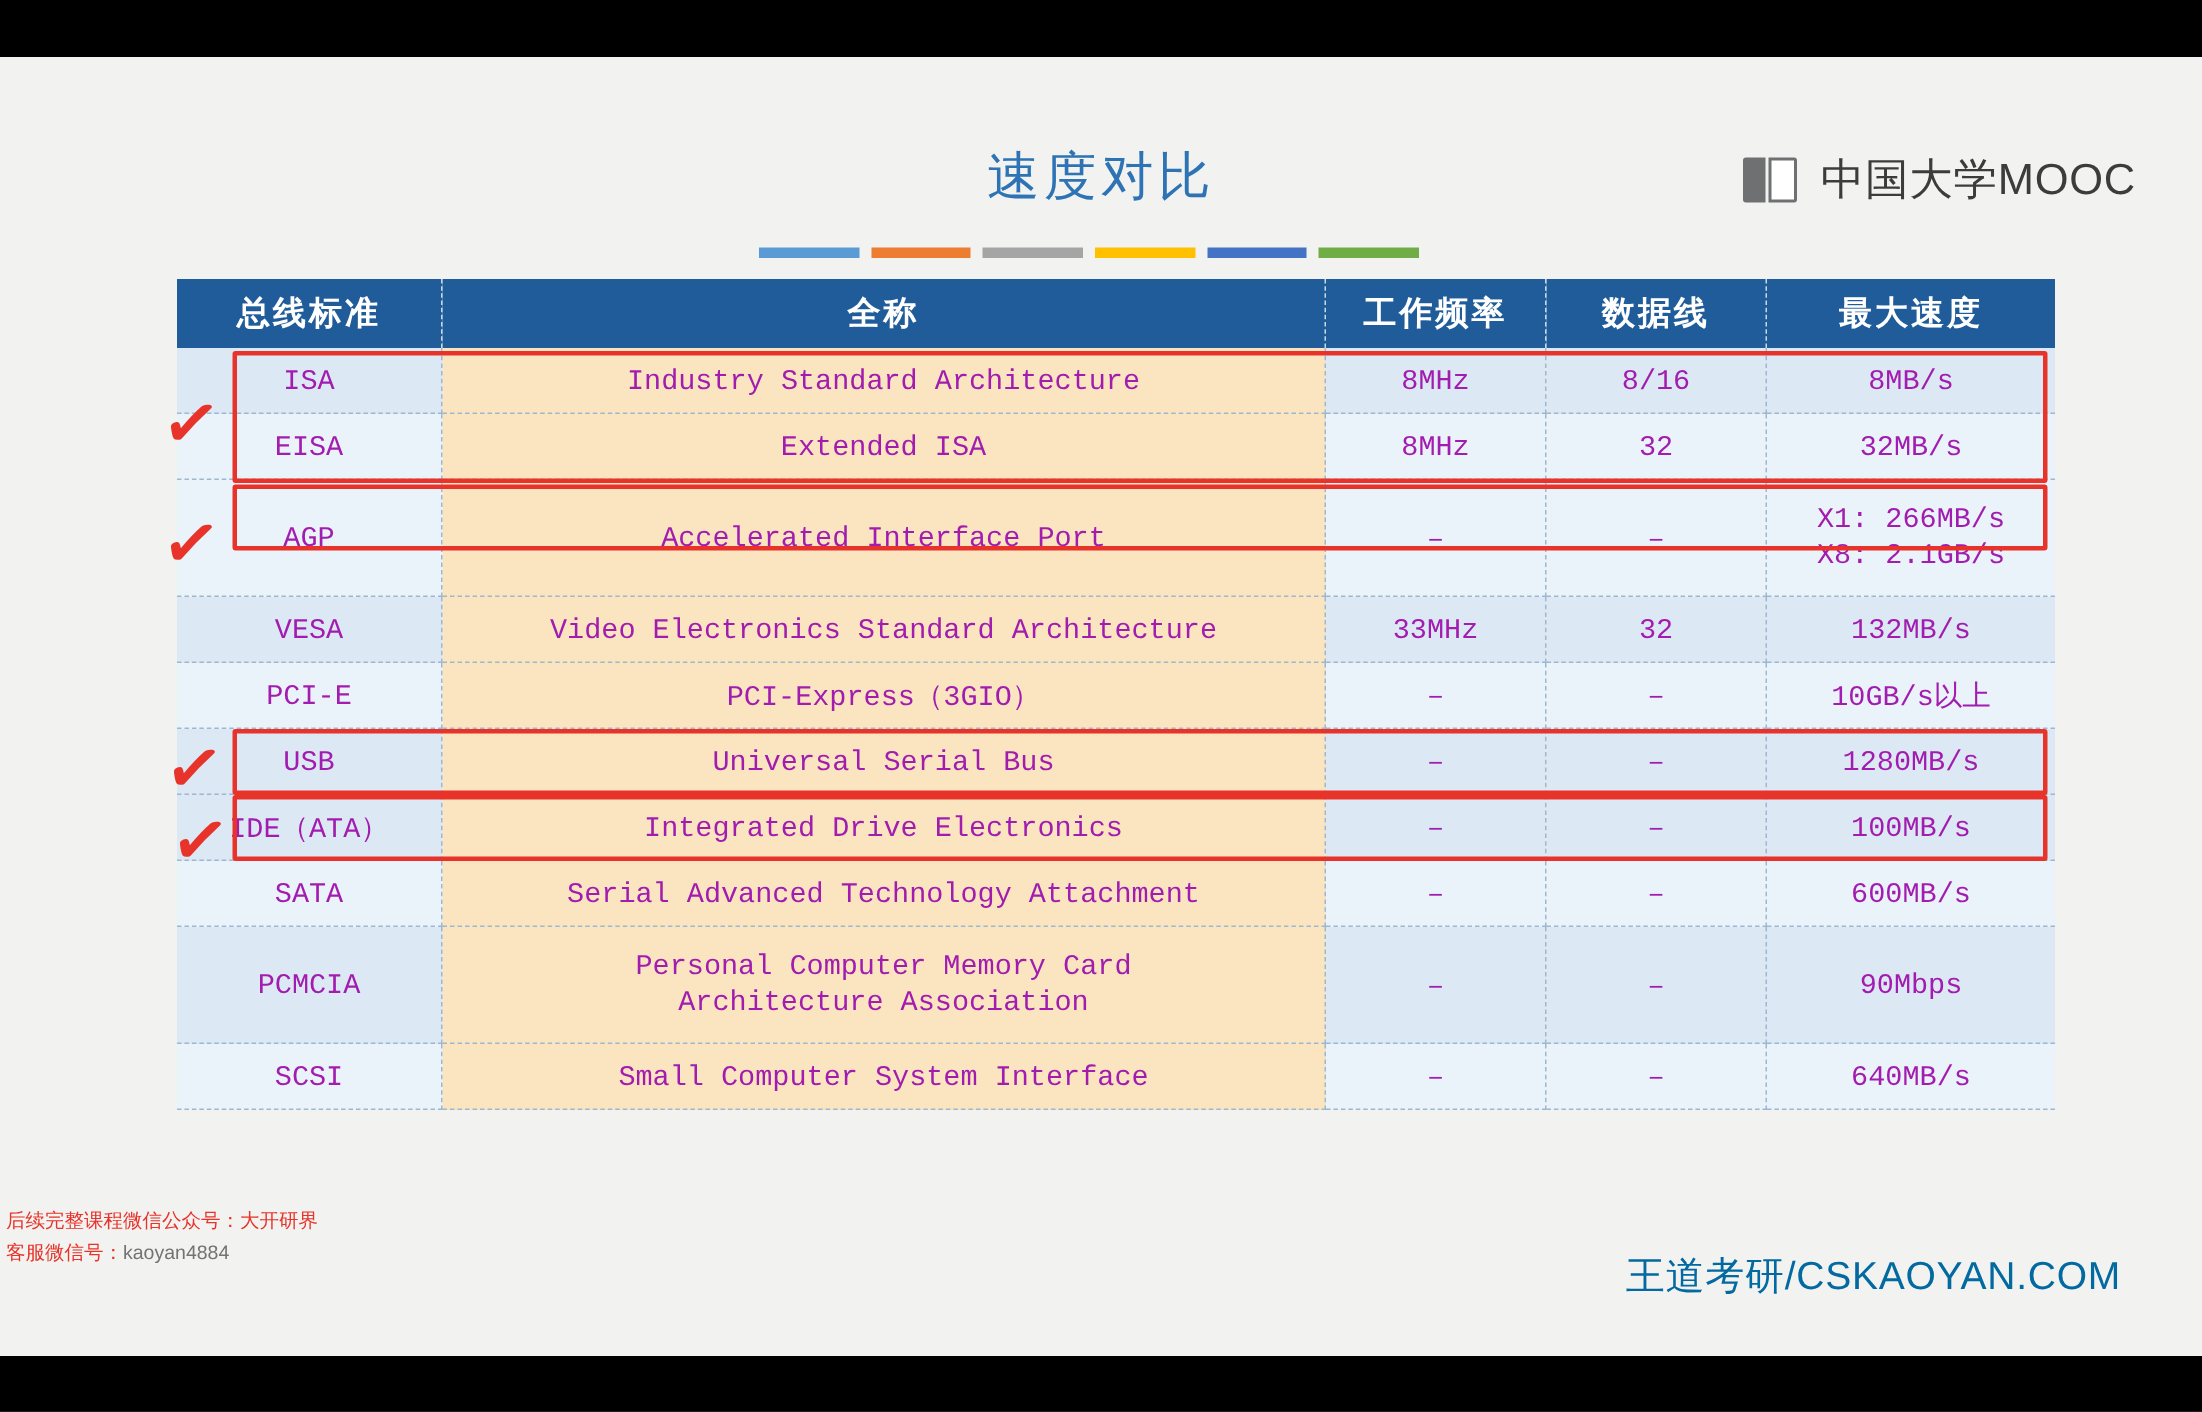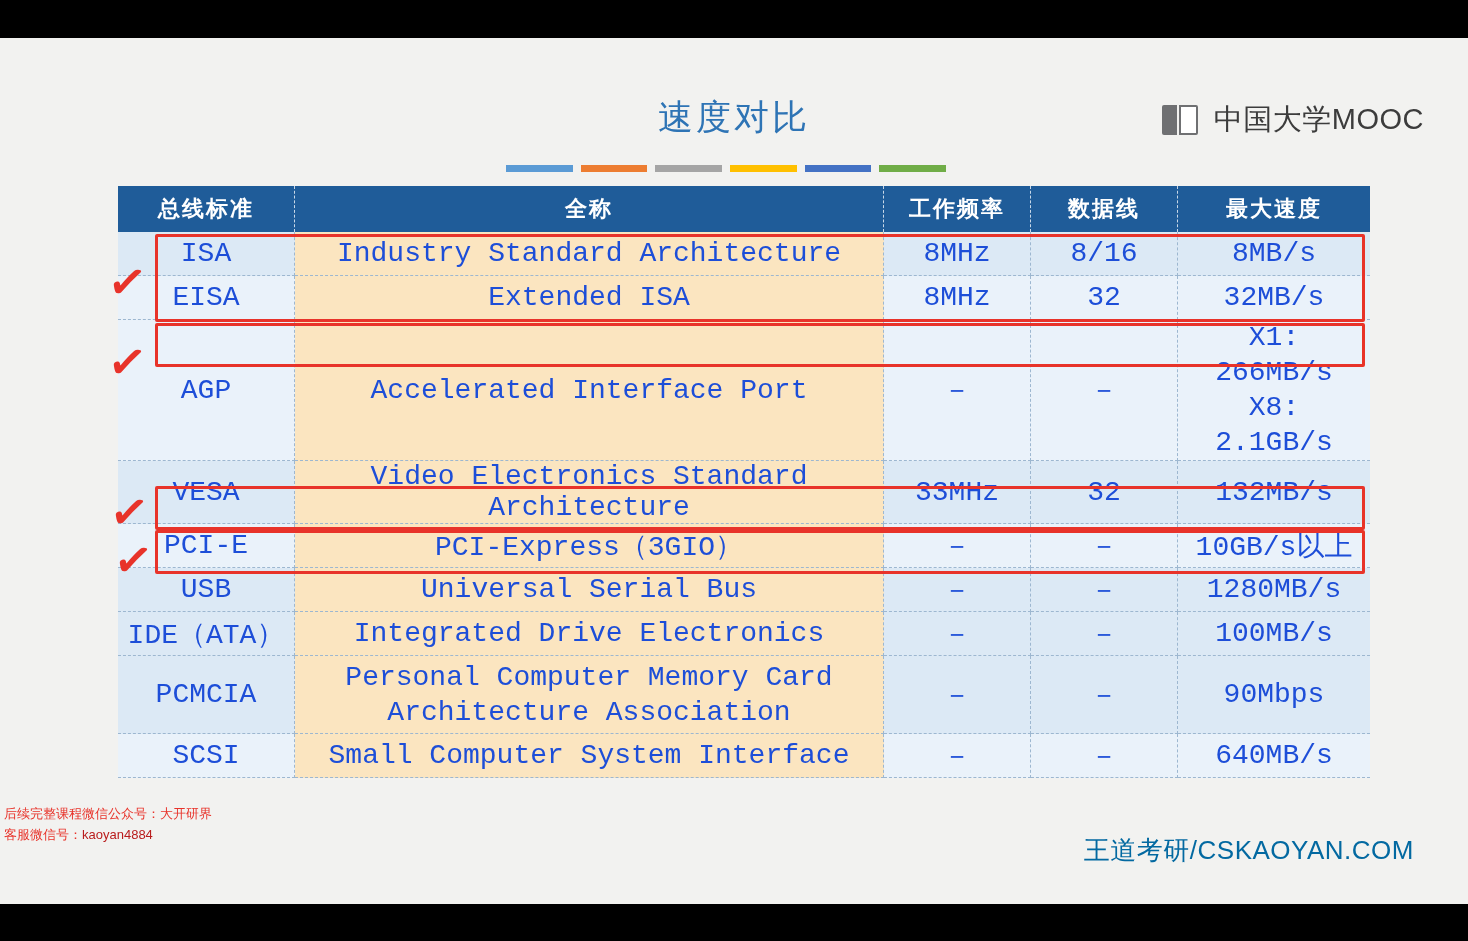--- a/index.html
+++ b/index.html
@@ -105,22 +105,22 @@
     color: #ffffff;
     font-size: 22px;
     font-weight: bold;
     height: 44px;
     font-family: "Liberation Sans", sans-serif;
     border-right: 1px dashed #c8d8e8;
     letter-spacing: 2px;
   }
   table.bus th:last-child { border-right: none; }
   table.bus td {
-    font-size: 28px;
-    color: #1d4ed8;
+    font-size: 19px;
+    color: #a21caf;
     text-align: center;
     height: 43px;
     border-bottom: 1px dashed #9db7d0;
     padding: 0 4px;
     font-family: "Liberation Mono", monospace;
   }
   .c-name  { width: 174px; background: #dce9f5; border-right: 1px dashed #9db7d0; }
   .c-full  { width: 586px; background: #fbe5c0; border-right: 1px dashed #9db7d0; }
   .c-freq  { width: 144px; background: #dce9f5; border-right: 1px dashed #9db7d0; }
   .c-lines { width: 144px; background: #dce9f5; border-right: 1px dashed #9db7d0; }
@@ -151,21 +151,21 @@
   
   .wm-left {
     position: absolute;
     left: 4px;
     bottom: 58px;
     font-size: 13px;
     color: #e8332a;
     line-height: 1.6;
     font-family: "Liberation Sans", sans-serif;
   }
-  .wm-left .pink { color: #b91c1c; }
+  .wm-left .pink { color: #737373; }
   .wm-right {
     position: absolute;
     right: 54px;
     bottom: 36px;
     font-size: 26px;
     color: #0369a1;
     font-family: "Liberation Sans", sans-serif;
     letter-spacing: 0.5px;
   }
 </style>
@@ -248,20 +248,27 @@
             <td class="c-lines">－</td>
             <td class="c-speed">1280MB/s</td>
           </tr>
           <tr>
             <td class="c-name">IDE（ATA）</td>
             <td class="c-full">Integrated Drive Electronics</td>
             <td class="c-freq">－</td>
             <td class="c-lines">－</td>
             <td class="c-speed">100MB/s</td>
           </tr>
+          <tr class="shade">
+            <td class="c-name">SATA</td>
+            <td class="c-full">Serial Advanced Technology Attachment</td>
+            <td class="c-freq">－</td>
+            <td class="c-lines">－</td>
+            <td class="c-speed">600MB/s</td>
+          </tr>
           <tr style="height:78px">
             <td class="c-name">PCMCIA</td>
             <td class="c-full two-line" style="white-space:pre-line">Personal Computer Memory Card
 Architecture Association</td>
             <td class="c-freq">－</td>
             <td class="c-lines">－</td>
             <td class="c-speed">90Mbps</td>
           </tr>
           <tr class="shade">
             <td class="c-name">SCSI</td>

